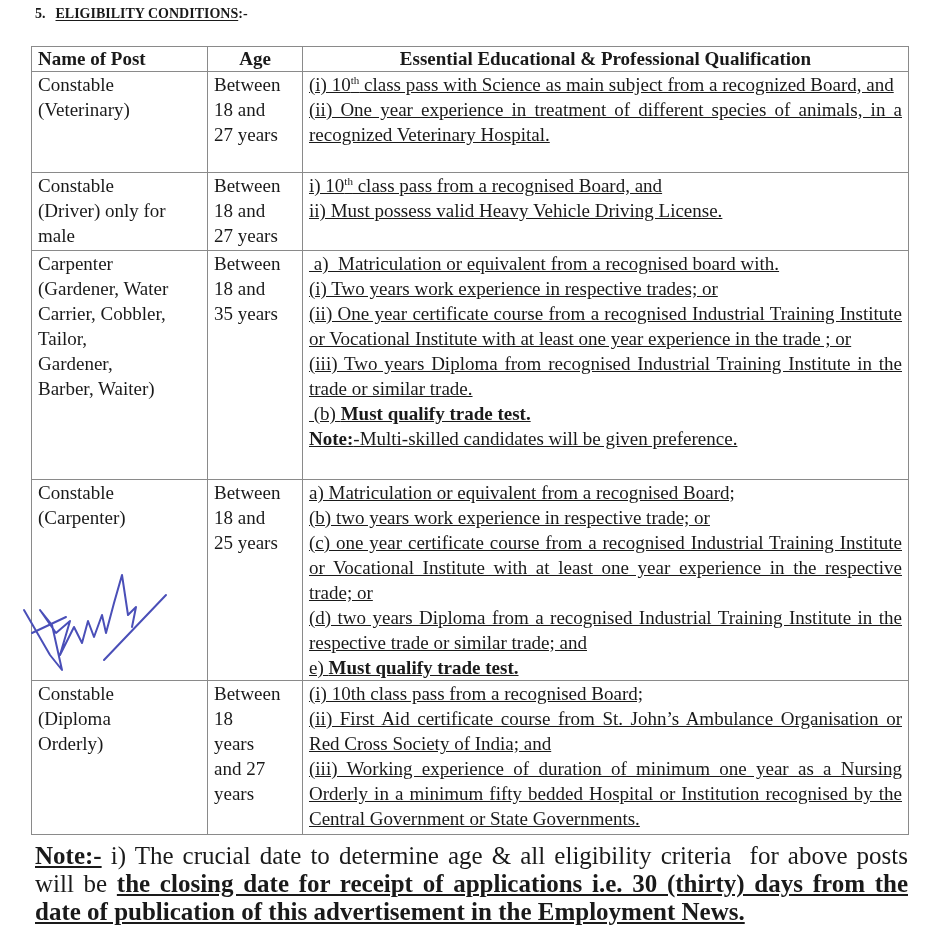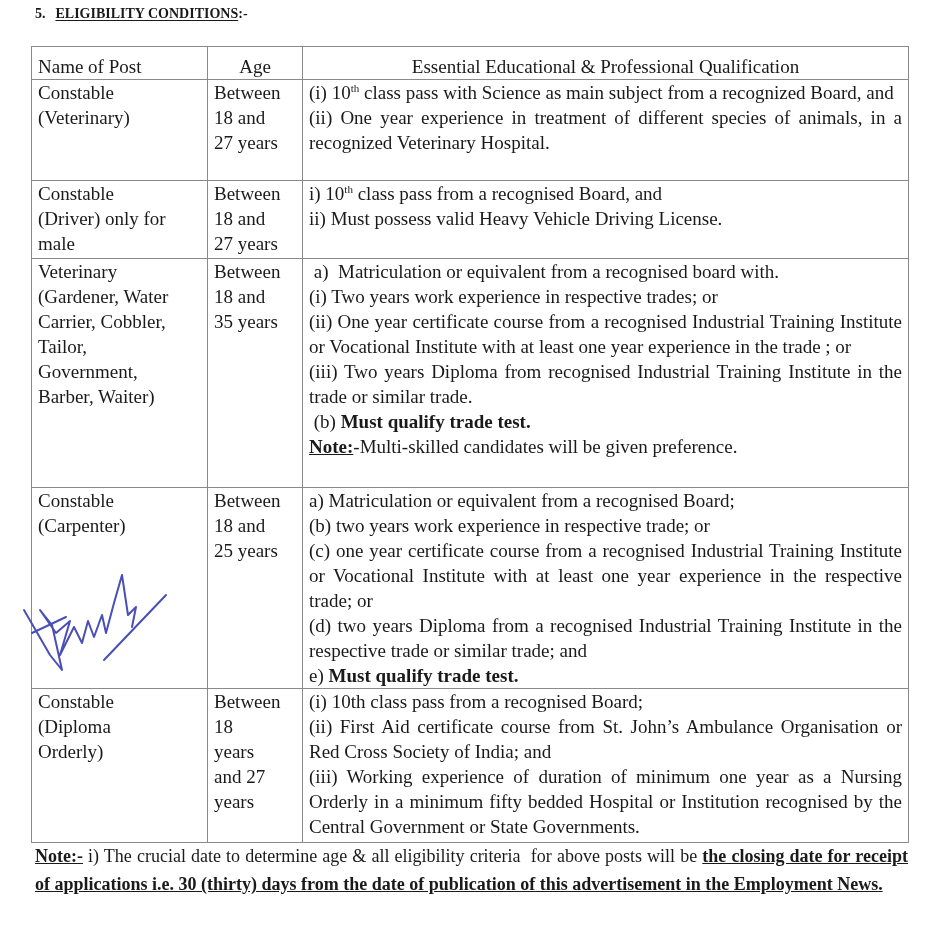--- a/index.html
+++ b/index.html
@@ -15,43 +15,43 @@
     .heading .num { margin-right: 10px; }
     .heading .u { text-decoration: underline; text-underline-offset: 2px; }
     table.elig {
       position: absolute; left: 31px; top: 46px;
       width: 877px; border-collapse: collapse; table-layout: fixed;
       font-size: 19px; line-height: 25px;
     }
     table.elig td, table.elig th {
       border: 1.3px solid #8a8a8a; vertical-align: top; padding: 0 6px 0 6px;
     }
-    table.elig th { font-weight: normal; line-height: 24px; height: 24px; padding-top: 8px; }
+    table.elig th { font-weight: bold; line-height: 24px; height: 24px; padding-top: 0; }
     col.c1 { width: 176px; } col.c2 { width: 95px; } col.c3 { width: 606px; }
     th.h-name { text-align: left; }
     th.h-age { }
     th.h-qual { text-align: center; }
     td.name { padding-left: 8px; }
     td.age { padding-left: 5px; padding-right: 2px; }
-    td.qual { text-align: justify; padding-left: 7px; padding-right: 9px; }
+    td.qual { text-align: justify; padding-left: 7px; padding-right: 9px; text-decoration: underline; }
     .line { display: block; }
     .bold { font-weight: bold; }
     .ul { text-decoration: underline; }
     sup { font-size: 11px; line-height: 0; vertical-align: super; }
     tr.r1 td { height: 100px; }
     tr.r2 td { height: 77px; }
     tr.r3 td { height: 228px; }
     tr.r4 td { height: 200px; }
     tr.r5 td { height: 153px; }
     .signature {
       position: absolute; left: 10px; top: 555px; width: 160px; height: 120px;
     }
     .footnote {
       position: absolute; left: 35px; top: 842px; width: 873px;
-      font-size: 18px; line-height: 28px; text-align: justify;
+      font-size: 25px; line-height: 28px; text-align: justify;
     }
     .footnote .bu { font-weight: bold; text-decoration: underline; }
   </style>
 </head>
 <body>
 
 <div class="heading">
   <span class="num">5.</span><span class="u">ELIGIBILITY CONDITIONS</span><span>:-</span>
 </div>
 
@@ -98,25 +98,25 @@
         <span class="line">27 years</span>
       </td>
       <td class="qual">
         <div><span>i) 10</span><sup>th</sup><span> class pass from a recognised Board, and</span></div>
         <div>ii) Must possess valid Heavy Vehicle Driving License.</div>
       </td>
     </tr>
 
     <tr class="r3">
       <td class="name">
-        <span class="line">Veterinary</span>
+        <span class="line">Carpenter</span>
         <span class="line">(Gardener, Water</span>
         <span class="line">Carrier, Cobbler,</span>
         <span class="line">Tailor,</span>
-        <span class="line">Government,</span>
+        <span class="line">Gardener,</span>
         <span class="line">Barber, Waiter)</span>
       </td>
       <td class="age">
         <span class="line">Between</span>
         <span class="line">18 and</span>
         <span class="line">35 years</span>
       </td>
       <td class="qual">
         <div style="white-space:pre;"> a)  Matriculation or equivalent from a recognised board with.</div>
         <div>(i)  Two years work experience in respective trades; or</div>

